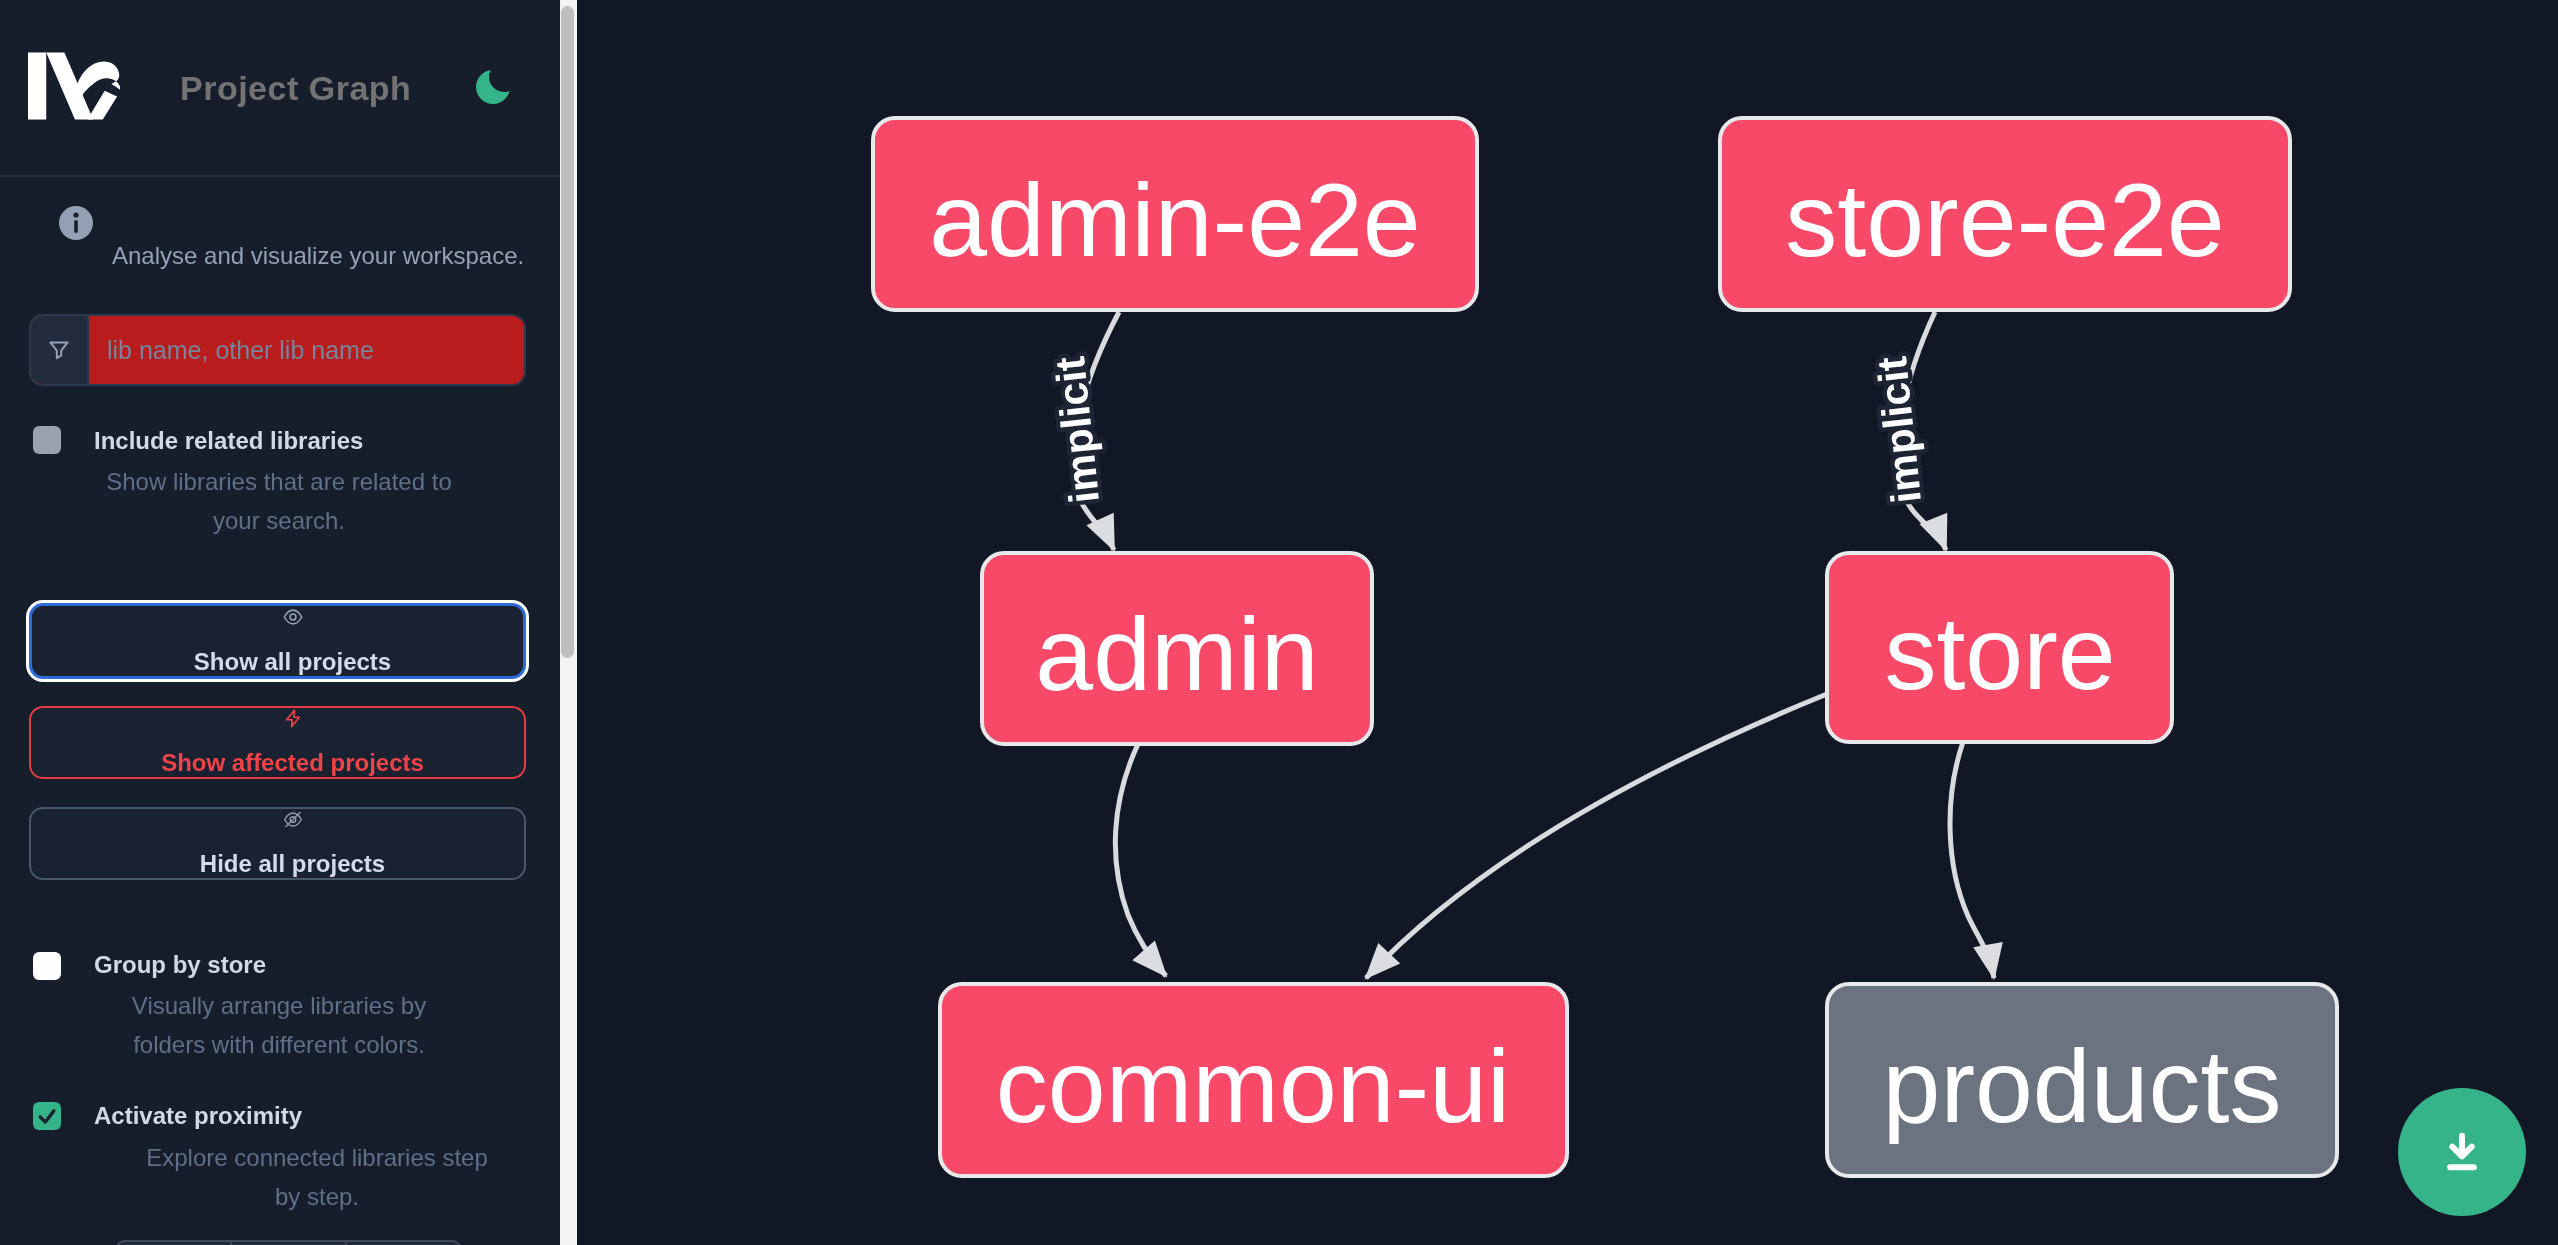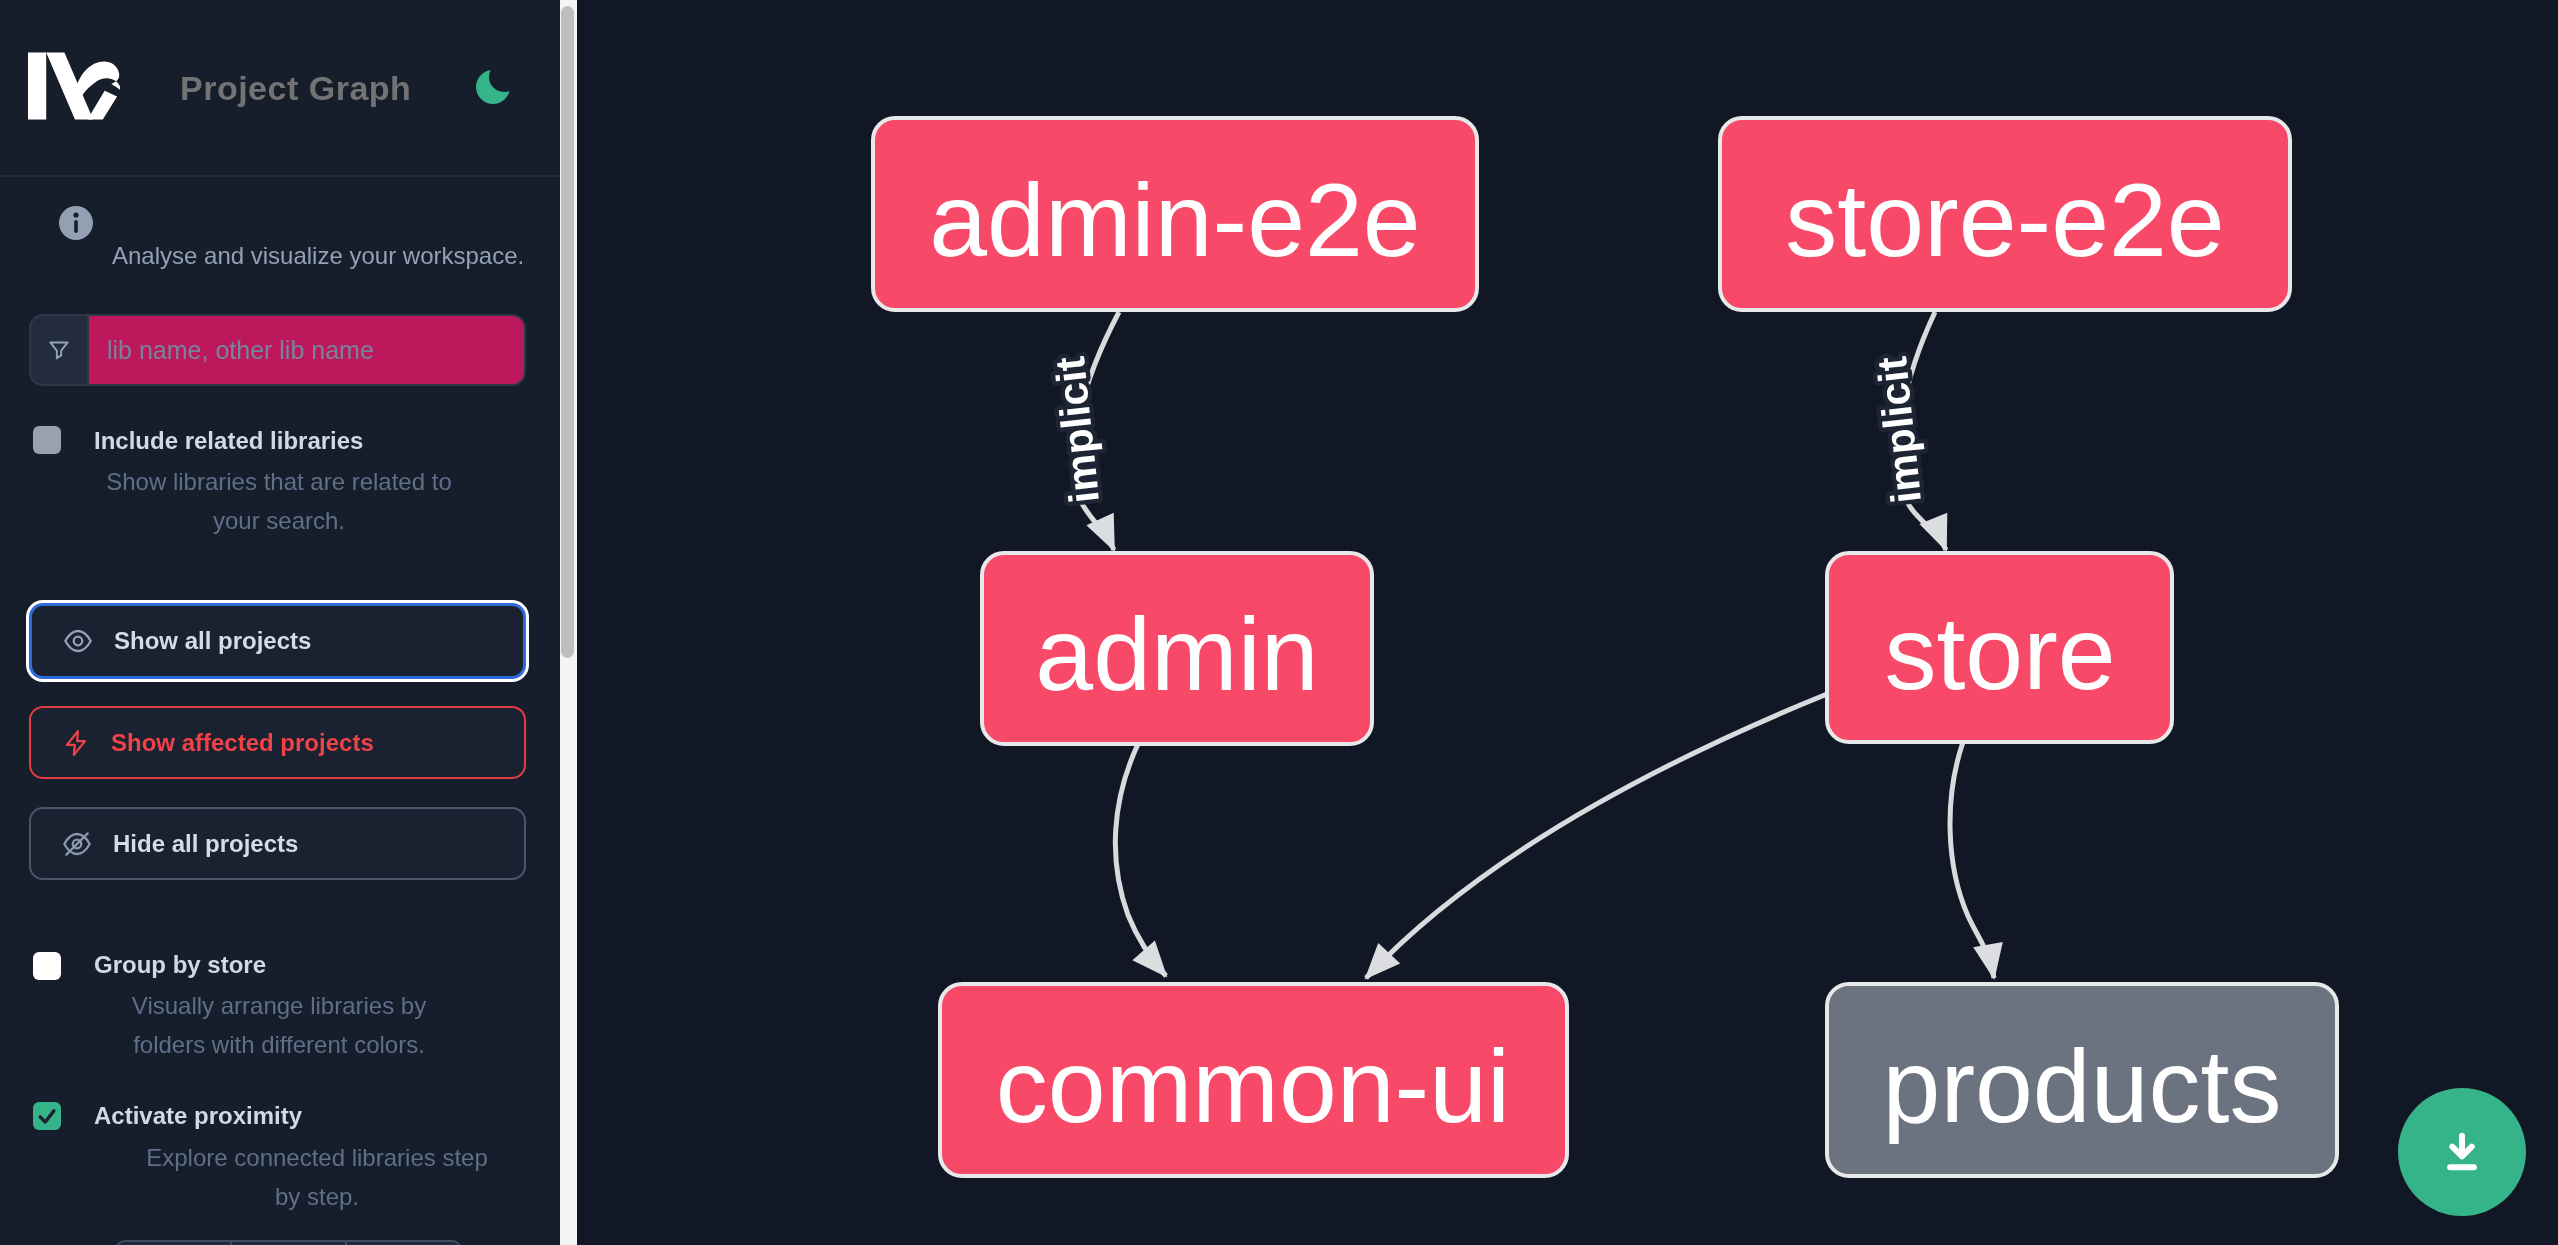--- a/index.html
+++ b/index.html
@@ -26,38 +26,38 @@
   .header-divider{position:absolute;left:0;top:175px;width:560px;height:2px;background:#242e3e;}
   .nx-logo{position:absolute;left:28px;top:52px;width:92px;height:68px;}
   .app-title{position:absolute;left:180px;top:69px;font-size:34px;font-weight:700;color:#737373;letter-spacing:.5px;}
   .moon-btn{position:absolute;left:476px;top:70px;width:34px;height:34px;cursor:pointer;}
   .moon-disc{position:absolute;left:0;top:0;width:34px;height:34px;border-radius:50%;background:#35b489;}
   .moon-cut{position:absolute;left:13px;top:-8px;width:30px;height:30px;border-radius:50%;background:#161d2b;}
   .info-icon{position:absolute;left:58px;top:205px;width:36px;height:36px;}
   .tagline{position:absolute;left:112px;top:210px;font-size:24px;color:#93a1b5;margin-top:32px;}
   .search-box{
     position:absolute;left:29px;top:314px;width:497px;height:72px;box-sizing:border-box;
-    background:#be185d;border:2px solid #2c3748;border-radius:14px;display:flex;align-items:stretch;overflow:hidden;
+    background:#b91c1c;border:2px solid #2c3748;border-radius:14px;display:flex;align-items:stretch;overflow:hidden;
   }
   .search-icon-cell{width:56px;flex:0 0 56px;background:#222c3d;border-right:2px solid #2c3748;display:flex;align-items:center;justify-content:center;}
   .search-input{
     flex:1;background:transparent;border:none;outline:none;color:#c7d2e0;
     font-size:25px;padding:0 0 0 18px;font-family:"Liberation Sans",sans-serif;
   }
   .search-input::placeholder{color:#76859b;opacity:1;}
   .toggle-box{position:absolute;width:28px;height:28px;border-radius:6px;}
   .toggle-box.muted{background:#99a1ad;}
   .toggle-box.white{background:#ffffff;}
   .toggle-box.checked{background:#35b489;display:flex;align-items:center;justify-content:center;}
   .toggle-label{position:absolute;left:94px;font-size:24px;font-weight:600;color:#d0dae6;white-space:nowrap;}
   .toggle-desc{position:absolute;left:94px;width:370px;font-size:24px;line-height:39px;color:#5e6f88;text-align:center;}
   .action-btn{
     position:absolute;left:29px;width:497px;box-sizing:border-box;border-radius:14px;
     background:#1a2232;display:flex;align-items:center;gap:20px;padding:0 0 0 30px;cursor:pointer;
-    font-size:24px;font-weight:600;color:#d3dce8;
+    font-size:24px;font-weight:600;color:#d3dce8;flex-direction:column;
   }
   .btn-all{top:603px;height:76px;border:3px solid #2f6bd8;box-shadow:0 0 0 3px #ffffff;}
   .btn-affected{top:706px;height:73px;border:2px solid #e23c42;color:#ef4348;text-align:center;}
   .btn-hide{top:807px;height:73px;border:2px solid #49566b;}
   .collapse-stub{
     position:absolute;left:115px;top:1240px;width:347px;height:16px;box-sizing:border-box;
     background:#202a3a;border:2px solid #3e4a5d;border-radius:10px 10px 0 0;display:flex;
   }
   .collapse-stub .seg{flex:1;border-right:2px solid #3e4a5d;}
   .collapse-stub .seg:last-child{border-right:none;}

